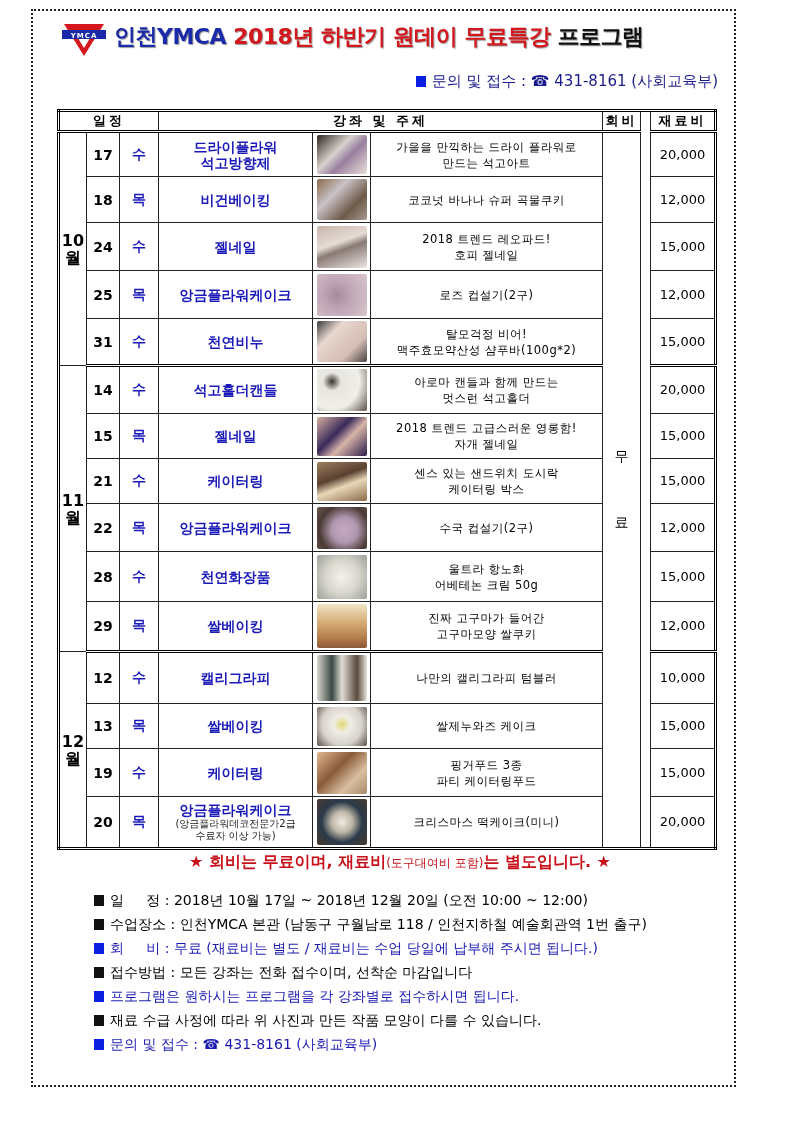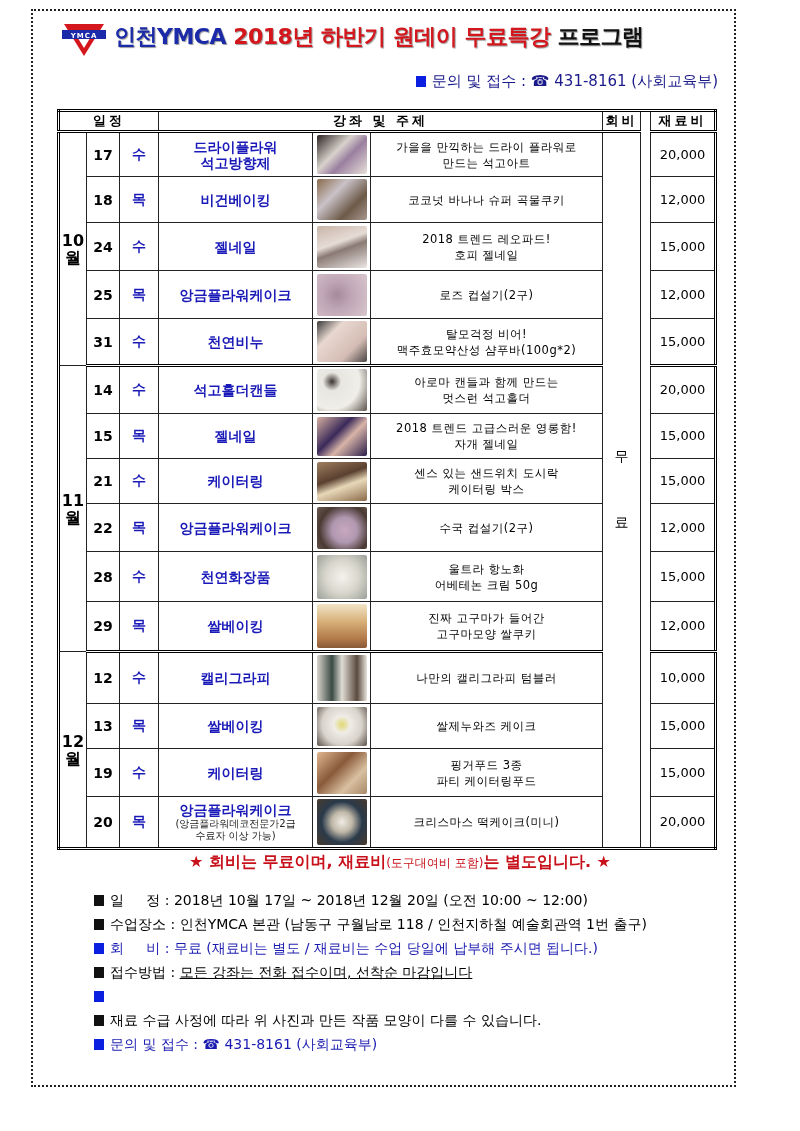--- a/index.html
+++ b/index.html
@@ -32,21 +32,21 @@
   .gap-cell { border-top:none !important; border-bottom:none !important; width:8px; }
   .k-cell { font-size:14px; }
   tr.sep td { border-bottom:3px double #000; }
 
   .notice { position:absolute; left:0; right:0; top:852px; text-align:center; color:#c8101a; font-weight:bold; font-size:16px; white-space:nowrap; }
   .notice .small { font-size:12px; font-weight:normal; }
   .info { position:absolute; left:94px; top:888px; font-size:14px; line-height:24px; }
   .info .line { white-space:nowrap; }
   .info .blue { color:#1a1ab0; }
   .info .indent { padding-left:16px; }
-  .u { text-decoration:underline; }
+  .u { }
 </style>
 </head>
 <body>
 
 <div class="frame"></div>
 
 <div class="title-row">
   <div class="logo">
     <svg width="44" height="36" viewBox="0 0 44 36">
       <polygon points="2,2 42,2 22,34" fill="#d4161d"></polygon>
@@ -261,16 +261,16 @@
   <span>★</span>
   <span>회비는 무료이며, 재료비</span><span class="small">(도구대여비 포함)</span><span>는 별도입니다.</span>
   <span>★</span>
 </div>
 
 <div class="info">
   <div class="line"><span class="sq black"></span><span style="white-space:pre">일     정 :</span> <span>2018년 10월 17일 ~ 2018년 12월 20일 (오전 10:00 ~ 12:00)</span></div>
   <div class="line"><span class="sq black"></span><span>수업장소 :</span> <span>인천YMCA 본관 (남동구 구월남로 118 / 인천지하철 예술회관역 1번 출구)</span></div>
   <div class="line blue"><span class="sq blue"></span><span style="white-space:pre">회     비 :</span> <span>무료 (재료비는 별도 / 재료비는 수업 당일에 납부해 주시면 됩니다.)</span></div>
   <div class="line"><span class="sq black"></span><span>접수방법 :</span> <span class="u">모든 강좌는 전화 접수이며, 선착순 마감입니다</span></div>
-  <div class="line blue"><span class="sq blue"></span></div>
+  <div class="line blue"><span class="sq blue"></span><span>프로그램은 원하시는 프로그램을 각 강좌별로 접수하시면 됩니다.</span></div>
   <div class="line"><span class="sq black"></span><span>재료 수급 사정에 따라 위 사진과 만든 작품 모양이 다를 수 있습니다.</span></div>
   <div class="line blue"><span class="sq blue"></span><span>문의 및 접수 :  ☎ 431-8161 (사회교육부)</span></div>
 </div>
 
 </body></html>

